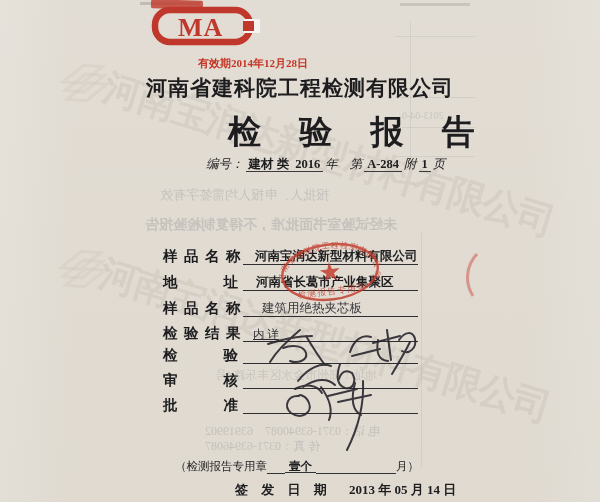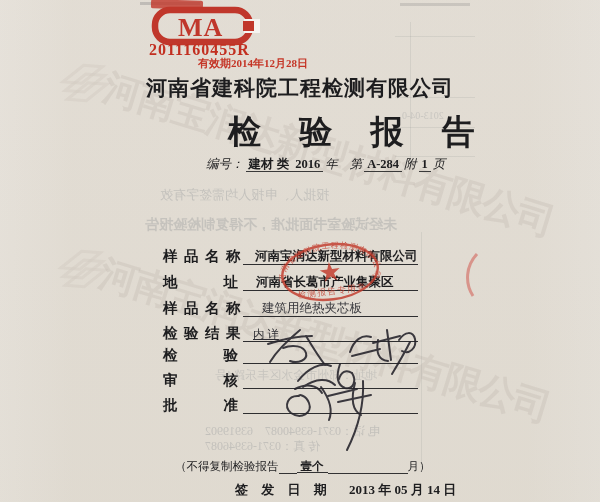--- a/index.html
+++ b/index.html
@@ -96,21 +96,20 @@
   <div class="ghost" style="left:205px;top:438px;font-size:12px;opacity:.8;">传 真：0371-63946087</div>
   <div class="ghost" style="left:402px;top:110px;font-size:10px;opacity:.7;">2013-04-0</div>
 
   <div class="smear" style="left:151px;top:0;width:52px;height:9px;opacity:.8;transform:rotate(1.5deg);"></div>
   <svg class="abs" style="left:150px;top:6px;" width="110" height="40" viewBox="0 0 110 40">
     <rect x="5" y="4" width="95" height="32" rx="15" fill="none" stroke="#c0372b" stroke-width="6.5"></rect>
     <rect x="94" y="13" width="16" height="14" fill="#f5f3f0"></rect>
     <rect x="93" y="15" width="11" height="10" fill="#c0372b"></rect>
     <text x="28" y="30" font-family="Liberation Serif, serif" font-size="26" font-weight="900" fill="#c0372b" letter-spacing="1">MA</text>
   </svg>
-  <div class="cma-num">2011160455R</div>
   <div class="cma-valid">有效期2014年12月28日</div>
 
   <div class="company">河南省建科院工程检测有限公司</div>
   <div class="title">检 验 报 告</div>
 
   <div class="report-no">
     <span class="plain">编号：</span><span class="u">建材 类</span><span class="u">2016</span><span class="plain">年</span><span class="plain" style="margin-left:8px;">第</span><span class="u">A-284</span><span class="plain">附</span><span class="u">1</span><span class="plain">页</span>
   </div>
 
   <div class="row" style="top:247px;">
@@ -191,21 +190,21 @@
       <path fill="#c23a2b" d="M60,26 L62.4,33.2 L70,33.2 L63.8,37.7 L66.2,45 L60,40.5 L53.8,45 L56.2,37.7 L50,33.2 L57.6,33.2 Z"></path>
       <text x="60" y="58" text-anchor="middle" font-family="Liberation Serif, serif" font-size="8.5" fill="#c23a2b" letter-spacing="1.5">检测报告专用章</text>
     </g>
   </svg>
 
   <svg class="abs" style="left:460px;top:252px;" width="26" height="46" viewBox="0 0 26 46">
     <path d="M17,2 A34,34 0 0 0 13,44" fill="none" stroke="#d25a50" stroke-width="3" opacity=".55"></path>
   </svg>
 
   <div class="query">
-    <span>（不得复制检验报告</span><span class="u" style="width:18px;"></span><span class="period">壹个</span><span class="u" style="width:80px;"></span><span>月）</span>
+    <span>（检测报告专用章</span><span class="u" style="width:18px;"></span><span class="period">壹个</span><span class="u" style="width:80px;"></span><span>月）</span>
   </div>
 
   <div class="issue">
     <span class="lab-issue">签 发 日 期</span>
     <span>2013 年 05 月 14 日</span>
   </div>
 
 </div>
 
 </body></html>

